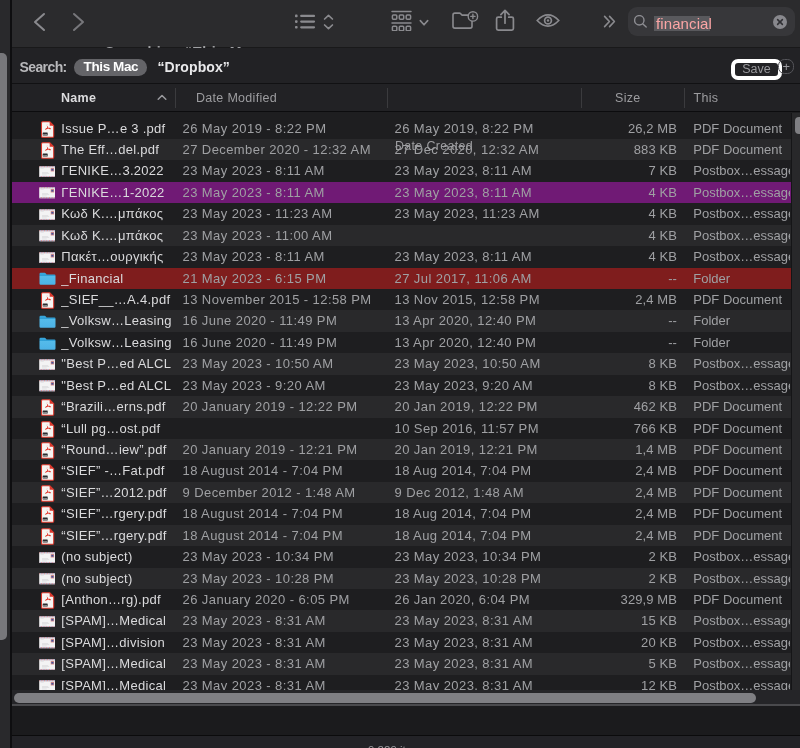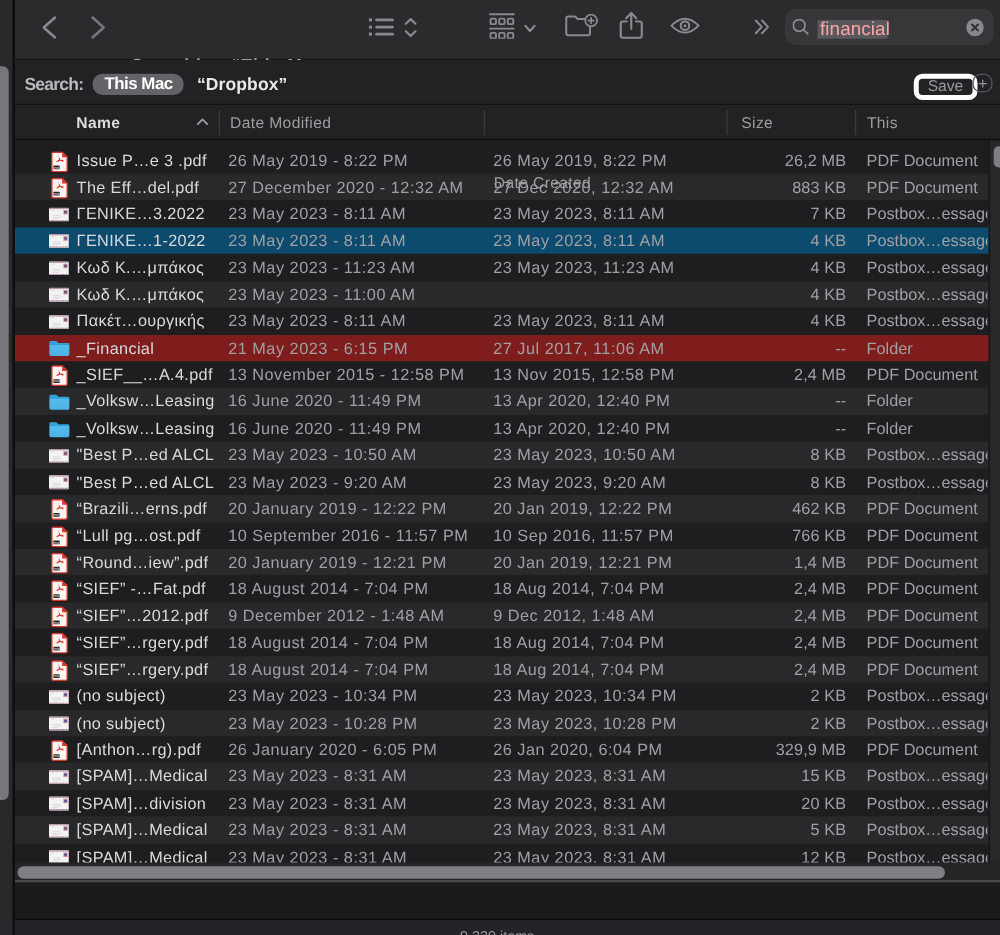--- a/index.html
+++ b/index.html
@@ -64,21 +64,21 @@
 <rect x="3" y="6.1" width="6.2" height="0.55" fill="#d4d4d7"></rect>
 <rect x="3" y="7.4" width="7.2" height="0.55" fill="#d4d4d7"></rect>
 <rect x="3" y="8.7" width="4.8" height="0.55" fill="#d4d4d7"></rect>
 </svg>
 <div class="nm">ΓΕΝΙΚΕ…3.2022</div>
       <div class="dm">23 May 2023 - 8:11 AM</div>
       <div class="dc">23 May 2023, 8:11 AM</div>
       <div class="sz">7 KB</div>
       <div class="kd">Postbox…essage</div>
 </div>
-<div class="row" style="top:181.79px;background:#0c4a6e;text-align:center;">
+<div class="row" style="top:181.79px;background:#701a75;text-align:center;">
 <svg class="fic" width="16.5" height="11.5" viewBox="0 0 16.5 11.5" style="left:27px;top:5.6px">
 <defs>
           <pattern id="am1" width="2.7" height="1.1" patternUnits="userSpaceOnUse" patternTransform="skewX(-18)">
             <rect width="2.7" height="1.1" fill="#f3f3f4"></rect>
             <rect x="0.2" width="0.9" height="1.1" fill="#cf5c55"></rect>
             <rect x="1.5" width="0.8" height="1.1" fill="#5a67a8"></rect>
           </pattern>
         </defs>
 <rect x="0.2" y="0.2" width="16.1" height="11.1" rx="0.8" fill="#f3f3f4"></rect>
 <rect x="0.2" y="0.25" width="16.1" height="1.05" fill="url(#am1)"></rect>
@@ -304,21 +304,20 @@
 </div>
 <div class="row" style="top:417.52px;background:transparent;">
 <svg class="fic" width="15" height="17" viewBox="0 0 15 17" style="left:28.5px;top:3.2px">
 <path d="M1.5 1.9 Q1.5 0.8 2.6 0.8 H9.8 L13.7 4.7 V15.2 Q13.7 16.3 12.6 16.3 H2.6 Q1.5 16.3 1.5 15.2 Z" fill="#f6f5f3" stroke="#da372b" stroke-width="1.05"></path>
 <path d="M9.7 0.7 L13.8 4.8 H9.7 Z" fill="#da372b"></path>
 <path d="M7.5 3.3c-.8.1-1 1.1-.3 1.7.5.4.9 1.1 1.2 1.9.6-.1 1.5 0 2.1.3.7.4.6 1.1-.2 1.1-.6 0-1.6-.4-2.1-.7-.7.2-1.6.6-2.1 1-.6.5-1.2.1-.8-.5.3-.6 1.2-1.1 1.9-1.4-.2-.7-.3-1.7-.2-2.3.1-.7.3-1.1.5-1.1z" fill="#e0342a"></path>
 <rect x="2.7" y="11.4" width="5" height="3" rx="0.5" fill="#2a2a2e"></rect>
 <text x="5.2" y="13.85" font-size="2.4" fill="#d8d8d8" text-anchor="middle" font-family="Liberation Sans,sans-serif" font-weight="bold">PDF</text>
 </svg>
 <div class="nm">“Lull pg…ost.pdf</div>
-      <div class="dm">10 September 2016 - 11:57 PM</div>
       <div class="dc">10 Sep 2016, 11:57 PM</div>
       <div class="sz">766 KB</div>
       <div class="kd">PDF Document</div>
 </div>
 <div class="row" style="top:438.95px;background:#29292b;">
 <svg class="fic" width="15" height="17" viewBox="0 0 15 17" style="left:28.5px;top:3.2px">
 <path d="M1.5 1.9 Q1.5 0.8 2.6 0.8 H9.8 L13.7 4.7 V15.2 Q13.7 16.3 12.6 16.3 H2.6 Q1.5 16.3 1.5 15.2 Z" fill="#f6f5f3" stroke="#da372b" stroke-width="1.05"></path>
 <path d="M9.7 0.7 L13.8 4.8 H9.7 Z" fill="#da372b"></path>
 <path d="M7.5 3.3c-.8.1-1 1.1-.3 1.7.5.4.9 1.1 1.2 1.9.6-.1 1.5 0 2.1.3.7.4.6 1.1-.2 1.1-.6 0-1.6-.4-2.1-.7-.7.2-1.6.6-2.1 1-.6.5-1.2.1-.8-.5.3-.6 1.2-1.1 1.9-1.4-.2-.7-.3-1.7-.2-2.3.1-.7.3-1.1.5-1.1z" fill="#e0342a"></path>
 <rect x="2.7" y="11.4" width="5" height="3" rx="0.5" fill="#2a2a2e"></rect>
@@ -641,19 +640,19 @@
 <div class="abs" style="left:74.4px;top:59.4px;width:73px;height:16.6px;background:#646468;border-radius:8.3px;text-align:center;line-height:16.6px;font-size:13.5px;font-weight:bold;color:#ffffff;letter-spacing:-0.4px;">This Mac</div>
 <div class="abs" style="left:157.5px;top:58.5px;font-size:14px;font-weight:bold;color:#e9e9eb;letter-spacing:0.1px;">“Dropbox”</div>
 <div class="abs" style="left:730.6px;top:58.7px;width:43.6px;height:13.7px;border:4px solid #ffffff;border-radius:7px;text-align:center;line-height:13.7px;font-size:12.5px;color:#99999d;">Save</div>
 <div class="abs" style="left:778px;top:58.7px;width:14.4px;height:13.7px;border:1px solid #55555a;border-radius:6.5px;text-align:center;line-height:13px;font-size:13px;color:#99999d;">+</div>
 <div class="abs" style="left:11.5px;top:83.5px;width:788.5px;height:27.5px;background:#222225;border-bottom:1px solid #0c0c0e;box-sizing:content-box;"></div>
 <div class="hdrtxt" style="left:61px;top:83.5px;color:#dcdcde;font-weight:bold;">Name</div>
 <svg class="abs" style="left:157px;top:93.5px" width="10" height="7" viewBox="0 0 10 7">
       <path d="M1.2 5.3 L5 1.5 L8.8 5.3" stroke="#9a9a9e" stroke-width="1.5" fill="none" stroke-linecap="round" stroke-linejoin="round"></path>
     </svg>
 <div class="vsep" style="left:175px;top:88px;"></div>
-<div class="hdrtxt" style="left:184px;top:83.5px;">Date Modified</div>
+<div class="hdrtxt" style="left:196px;top:83.5px;">Date Modified</div>
 <div class="vsep" style="left:387px;top:88px;"></div>
 <div class="hdrtxt" style="left:395px;top:83.5px;margin-top:48px;">Date Created</div>
 <div class="vsep" style="left:581px;top:88px;"></div>
-<div class="hdrtxt" style="left:593px;top:83.5px;">Size</div>
+<div class="hdrtxt" style="left:615px;top:83.5px;">Size</div>
 <div class="vsep" style="left:684px;top:88px;"></div>
 <div class="hdrtxt" style="left:693.5px;top:83.5px;">This</div>
 </div>
 </body></html>

